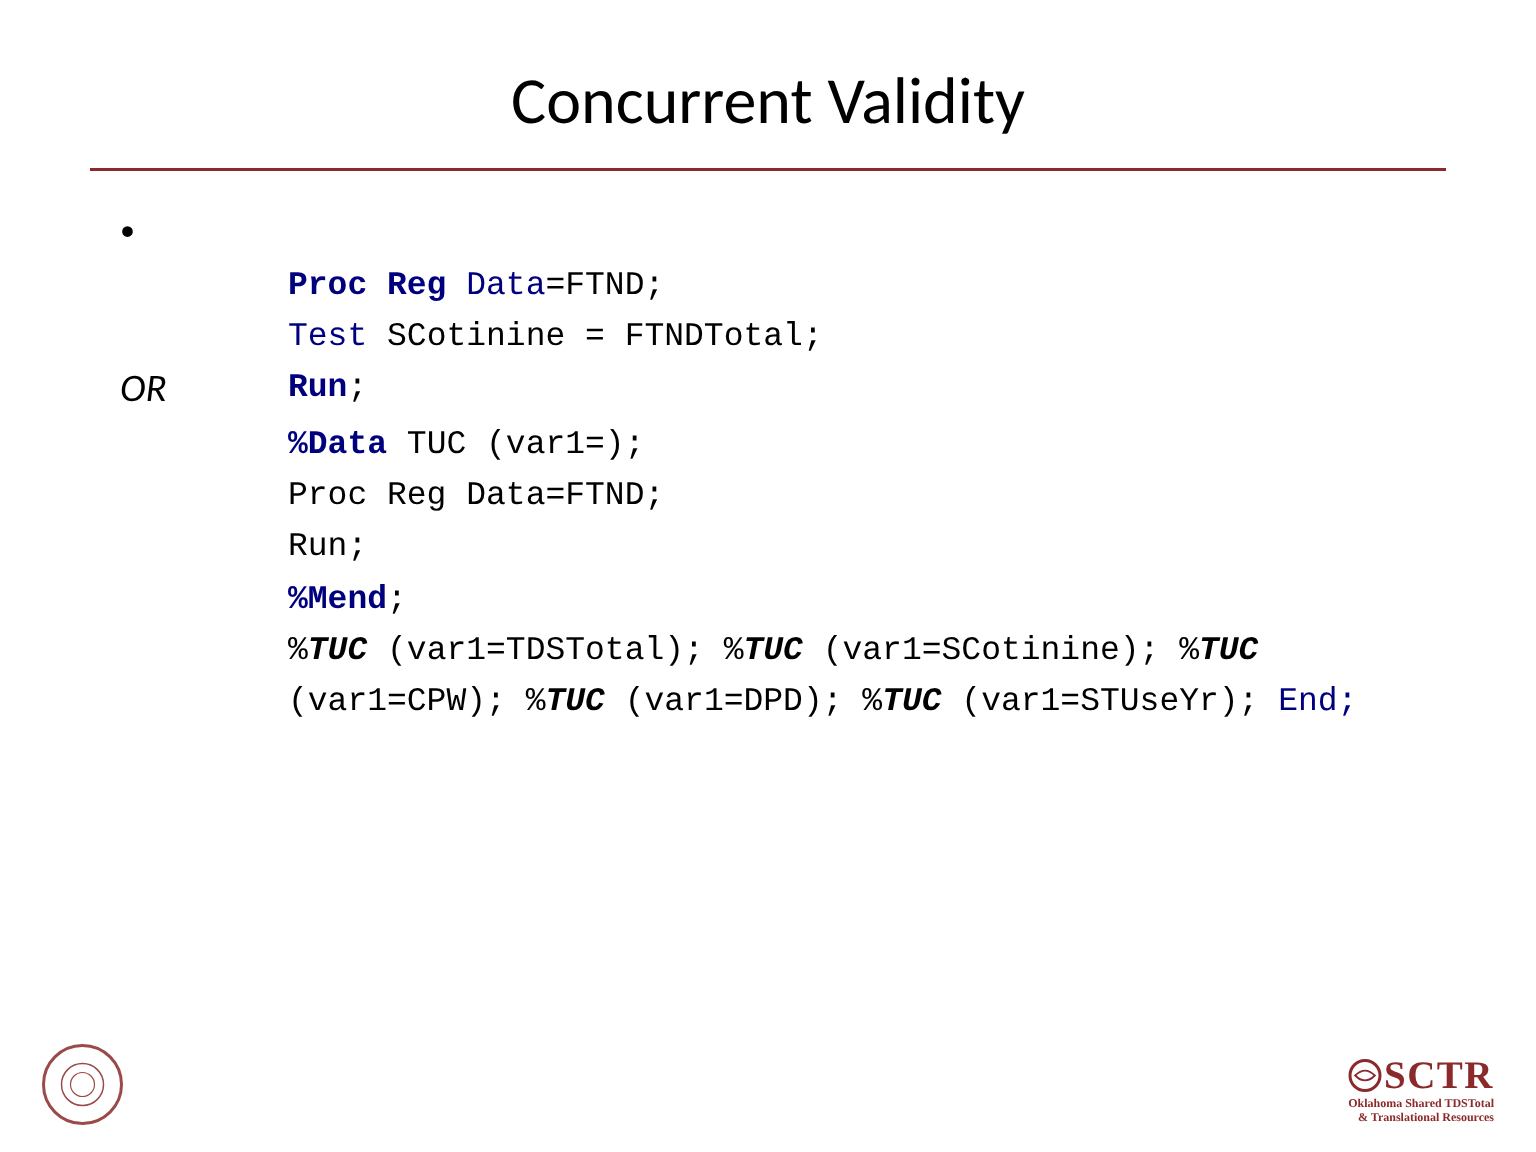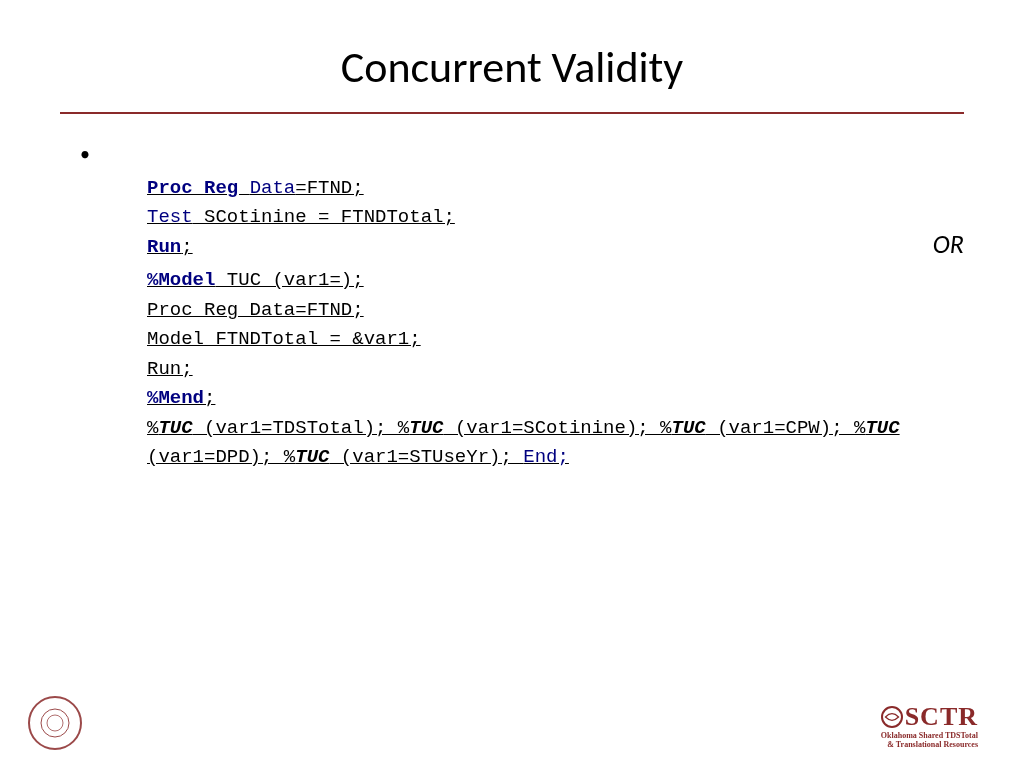--- a/index.html
+++ b/index.html
@@ -5,26 +5,26 @@
   * { box-sizing: border-box; margin: 0; padding: 0; }
   html, body { width: 1024px; height: 768px; background: #fff; font-family: Calibri, "Segoe UI", Arial, sans-serif; color: #000; }
   .slide { position: relative; width: 1024px; height: 768px; padding: 30px 60px 90px 60px; }
   .title { text-align: center; font-size: 44px; font-weight: 400; margin-top: 10px; margin-bottom: 18px; }
   .hr { border: none; border-top: 2px solid #8a2a2a; margin-bottom: 24px; }
   .content { padding-left: 20px; }
   .bullet-row { display: flex; align-items: baseline; gap: 14px; margin-bottom: 10px; }
   .bullet-dot { font-size: 20px; line-height: 1; padding-top:6px;}
   .bullet-text { font-size: 28px; }
   .sub1 { font-size: 26px; margin-left: 40px; margin-bottom: 10px; }
-  .code-block { font-family: "Courier New", monospace; font-size: 19px; line-height: 1.55; margin-left: 67px; text-decoration: underline; }
-  .or-label { font-style: italic; font-size: 26px; margin-left: 0px; margin-top: -34px; margin-bottom: 6px; text-align: right; }
+  .code-block { font-family: "Courier New", monospace; font-size: 22px; line-height: 1.55; margin-left: 112px; }
+  .or-label { font-style: italic; font-size: 26px; margin-left: 0px; margin-top: -34px; margin-bottom: 6px; }
   .navy { color: #00007f; }
   .b { font-weight: 700; }
   .bi { font-weight: 700; font-style: italic; }
-  .footer { position: absolute; bottom: 18px; left: 0; right: 18px; display: flex; justify-content: space-between; align-items: flex-end; padding: 0 28px; }
+  .footer { position: absolute; bottom: 18px; left: 0; right: 0; display: flex; justify-content: space-between; align-items: flex-end; padding: 0 28px; }
   .seal { width: 54px; height: 54px; border-radius: 50%; border: 2px solid #8a2a2a; display:flex; align-items:center; justify-content:center; font-size:8px; color:#8a2a2a; text-align:center; opacity:0.85;}
   .sctr { text-align: right; }
   .sctr-main { display:flex; align-items:center; justify-content:flex-end; gap:2px;}
   .sctr-glyph { width:22px; height:22px; border-radius:50%; border:2px solid #8a2a2a; position:relative; display:flex; align-items:center; justify-content:center; color:#8a2a2a; font-weight:700; font-size:14px;}
   .sctr-text { font-family: "Times New Roman", serif; font-weight: 700; font-size: 26px; color: #8a2a2a; letter-spacing: 1px; }
   .sctr-sub { font-family: "Times New Roman", serif; font-weight: 700; font-size: 8px; color: #8a2a2a; line-height:1.1; }
 </style>
 </head>
 <body>
 
@@ -42,23 +42,22 @@
 
     <div class="code-block">
       <div><span class="navy b">Proc Reg </span><span class="navy">Data</span><span>=FTND;</span></div>
       <div><span class="navy">Test</span><span> SCotinine = FTNDTotal;</span></div>
       <div><span class="navy b">Run</span><span>;</span></div>
     </div>
 
     <div class="or-label">OR</div>
 
     <div class="code-block">
-      <div><span class="navy b">%Model</span><span> TUC (var1=);</span></div>
+      <div><span class="navy b">%Data</span><span> TUC (var1=);</span></div>
       <div>Proc Reg Data=FTND;</div>
-      <div>Model FTNDTotal = &amp;var1;</div>
       <div>Run;</div>
       <div><span class="navy b">%Mend</span><span>;</span></div>
       <div style="max-width:760px;"><span>%</span><span class="bi">TUC</span><span> (var1=TDSTotal); %</span><span class="bi">TUC</span><span> (var1=SCotinine); %</span><span class="bi">TUC</span><span> (var1=CPW); %</span><span class="bi">TUC</span><span> (var1=DPD); %</span><span class="bi">TUC</span><span> (var1=STUseYr); </span><span class="navy">End;</span></div>
     </div>
 
   </div>
 
   <div class="footer">
     <div class="seal">
       <span></span>

